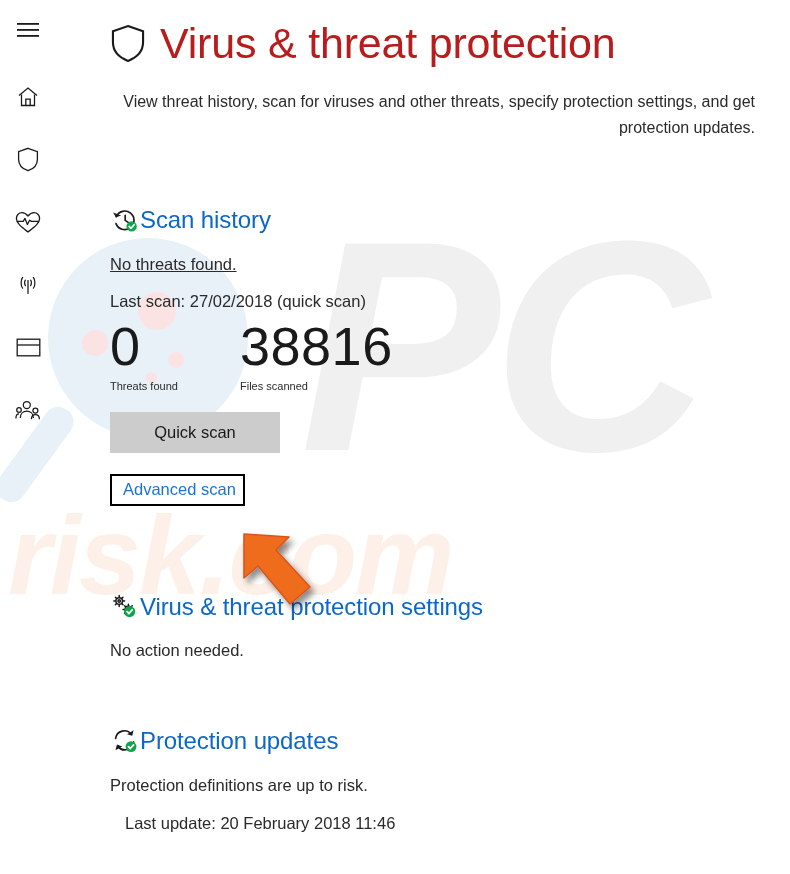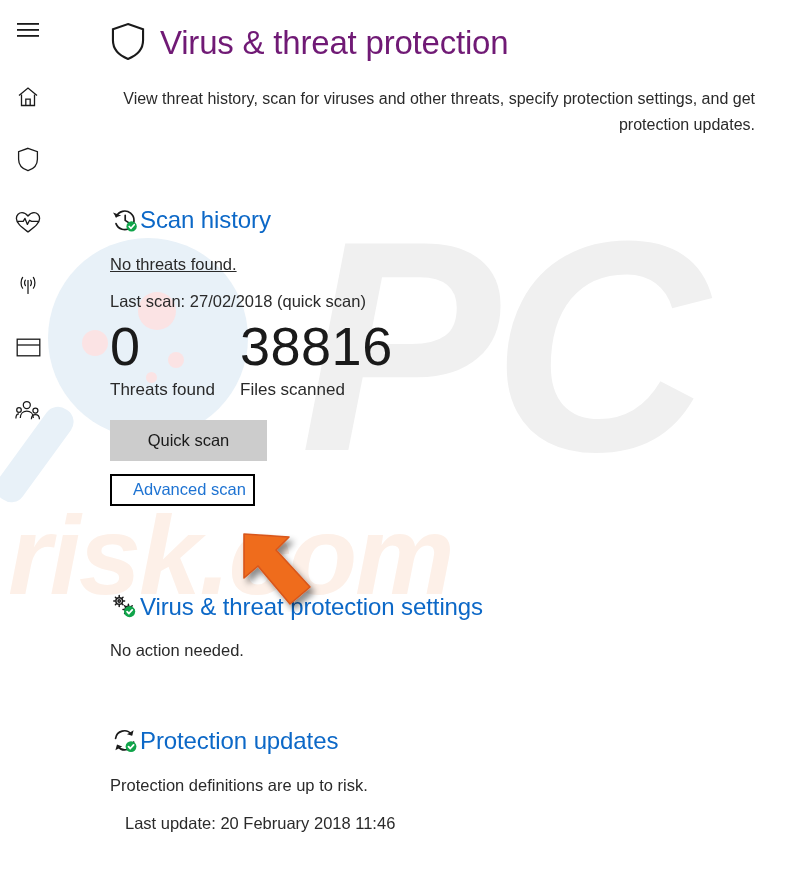--- a/index.html
+++ b/index.html
@@ -94,23 +94,23 @@
     justify-content: center;
     color: #1a1a1a;
   }
   .nav-btn svg { display: block; }
 
   
   #header { position: absolute; left: 110px; top: 22px; width: 660px; }
   .title-row { display: flex; align-items: center; gap: 14px; }
   .title-shield { width: 36px; height: 40px; flex: none; }
   .page-title {
-    font-size: 33px;
+    font-size: 43px;
     font-weight: 400;
-    color: #701a75;
+    color: #b91c1c;
     letter-spacing: -0.2px;
     line-height: 1;
     text-align: right;
   }
   .page-desc {
     margin-top: 24px;
     font-size: 16px;
     line-height: 1.62;
     color: #2a2a2a;
     max-width: 645px;
@@ -149,43 +149,43 @@
   .stat { display: flex; flex-direction: column; }
   .stat.threats { width: 130px; }
   .stat-num {
     font-size: 54px;
     font-weight: 300;
     color: #1a1a1a;
     line-height: 1.12;
     letter-spacing: 0.5px;
   }
   .stat-label {
-    font-size: 17px;
+    font-size: 11px;
     color: #2a2a2a;
     margin-top: 3px;
   }
 
   .btn-quick {
     margin-top: 20px;
-    width: 157px;
+    width: 170px;
     height: 41px;
     background: #cccccc;
     border: 1px solid #cccccc;
     font-family: "Liberation Sans", sans-serif;
     font-size: 16.5px;
     color: #1a1a1a;
     cursor: pointer;
     display: block;
   }
 
   .adv-wrap {
-    margin-top: 13px;
+    margin-top: 21px;
     display: inline-block;
     border: 2.5px solid #000000;
-    padding: 4px 7px 5px 21px;
+    padding: 4px 7px 5px 11px;
     background: transparent;
   }
   .link-adv {
     font-size: 16.5px;
     color: #1e73d2;
     text-decoration: none;
     cursor: pointer;
     line-height: 1.1;
     display: inline-block;
   }

